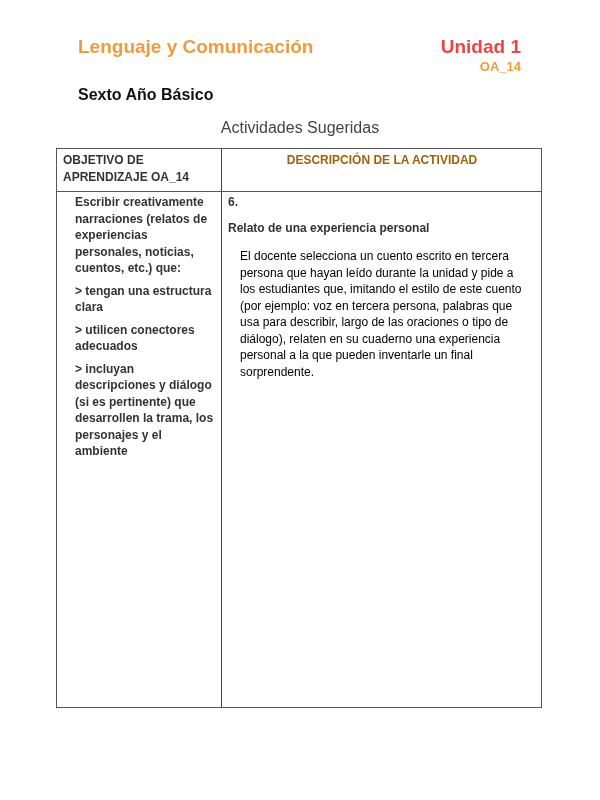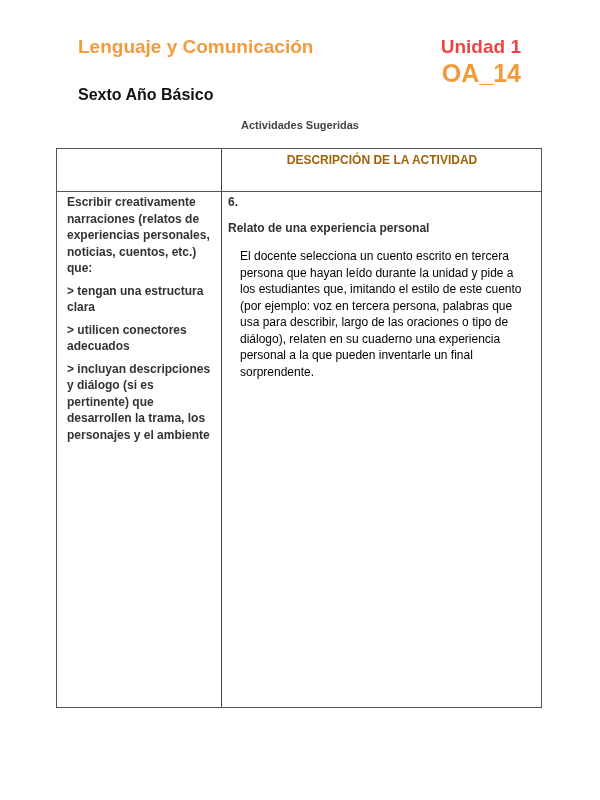--- a/index.html
+++ b/index.html
@@ -1,48 +1,49 @@
 <!DOCTYPE html>
 <html><head>
   <meta charset="utf-8">
   <style>
     html, body { margin: 0; padding: 0; background: #ffffff; }
     body { width: 600px; height: 800px; position: relative; overflow: hidden;
            font-family: "Liberation Sans", sans-serif; color: #222; }
     .hdr-left-title { position: absolute; left: 78px; top: 36px; font-size: 19px; font-weight: bold; color: #f39a3d; }
     .hdr-left-sub { position: absolute; left: 78px; top: 73px; font-size: 16px; font-weight: bold; color: #111; margin-top: 13px; }
     .hdr-right-title { position: absolute; right: 79px; top: 36px; font-size: 19px; font-weight: bold; color: #ef4444; text-align: right; }
-    .hdr-right-sub { position: absolute; right: 79px; top: 59px; font-size: 25px; font-weight: bold; color: #f39a3d; text-align: right; }
-    .section-title { position: absolute; left: 0; width: 600px; top: 119px; text-align: center; font-size: 11px; font-weight: bold; color: #444; }
+    .hdr-right-sub { position: absolute; right: 79px; top: 59px; font-size: 13px; font-weight: bold; color: #f39a3d; text-align: right; }
+    .section-title { position: absolute; left: 0; width: 600px; top: 119px; text-align: center; font-size: 16px; font-weight: normal; color: #444; }
     .table { position: absolute; left: 56px; top: 148px; width: 486px; height: 560px; border: 1.5px solid #555; box-sizing: border-box; }
     .col-split { position: absolute; left: 164px; top: 0; bottom: 0; border-left: 1.5px solid #444; }
     .row-split { position: absolute; left: 0; right: 0; top: 42px; border-top: 1.5px solid #555; }
     .th-left { position: absolute; left: 6px; top: 3px; width: 150px; font-size: 12px; font-weight: bold; line-height: 17px; color: #333; }
     .th-right { position: absolute; left: 166px; right: 0; top: 3px; text-align: center; font-size: 12px; font-weight: bold; line-height: 17px; color: #a16207; }
     .td-left { position: absolute; left: 6px; top: 45px; width: 154px; font-size: 12px; font-weight: bold; line-height: 16.5px; color: #333; }
-    .td-left p { margin: 0 0 6px 4px; }
+    .td-left p { margin: 0 0 6px 12px; }
     .td-right { position: absolute; left: 171px; top: 45px; width: 306px; font-size: 12px; line-height: 16.5px; color: #333; }
     .td-right .num { font-weight: bold; margin: 0 0 9px 0; }
     .td-right .act-title { font-weight: bold; margin: 0 0 8px 0; }
     .td-right .act-desc { margin: 12px; color: #000000; }
   </style>
 </head>
 <body>
 
 <div class="hdr-left-title">Lenguaje y Comunicación</div>
 <div class="hdr-left-sub">Sexto Año Básico</div>
 <div class="hdr-right-title">Unidad 1</div>
 <div class="hdr-right-sub">OA_14</div>
 
 <div class="section-title">Actividades Sugeridas</div>
 
 <div class="table">
   <div class="col-split"></div>
   <div class="row-split"></div>
 
+  <div class="th-left">OBJETIVO DE APRENDIZAJE OA_14</div>
   <div class="th-right">DESCRIPCIÓN DE LA ACTIVIDAD</div>
 
   <div class="td-left">
     <p>Escribir creativamente narraciones (relatos de experiencias personales, noticias, cuentos, etc.) que:</p>
     <p>&gt; tengan una estructura clara</p>
     <p>&gt; utilicen conectores adecuados</p>
     <p>&gt; incluyan descripciones y diálogo (si es pertinente) que desarrollen la trama, los personajes y el ambiente</p>
   </div>
 
   <div class="td-right">

